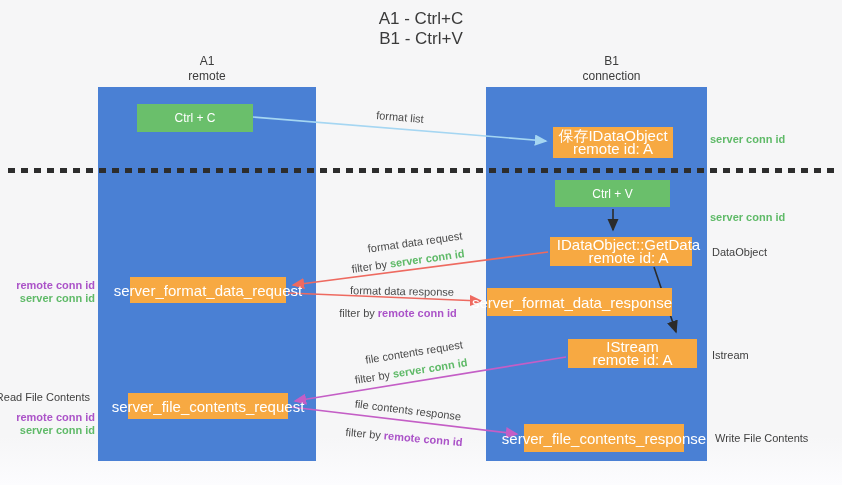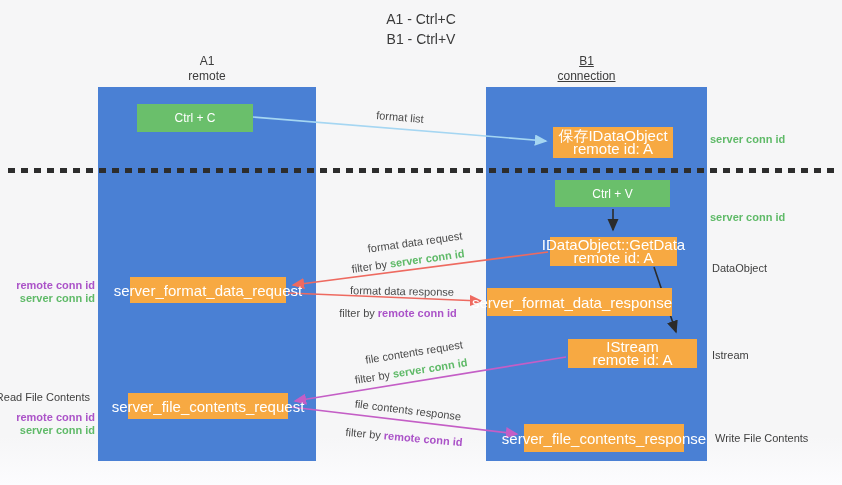--- a/index.html
+++ b/index.html
@@ -2,28 +2,28 @@
 <html><head>
 <meta charset="utf-8">
 <style>
   html,body{margin:0;padding:0;background:#f6f6f7;}
   .canvas{
     position:relative;width:842px;height:485px;overflow:hidden;
     background:linear-gradient(180deg,#f6f6f7 0%,#f6f6f7 90%,#fcfcfe 100%);
     font-family:"Liberation Sans",sans-serif;
   }
   .title{position:absolute;left:0;right:0;top:9px;text-align:center;
-    font-size:14px;color:#3a3a3a;line-height:20px;}
+    font-size:17px;color:#3a3a3a;line-height:20px;}
   .lane{position:absolute;top:87px;height:374px;background:#4a80d4;}
   .lane-a1{left:98px;width:218px;}
   .lane-b1{left:486px;width:221px;}
   .lane-header{position:absolute;top:54px;text-align:center;font-size:12px;
     color:#3c3c3c;line-height:15px;}
   .lh-a1{left:98px;width:218px;}
-  .lh-b1{left:476px;width:221px;text-decoration:underline;}
+  .lh-b1{left:501px;width:221px;}
   .divider{position:absolute;left:8px;top:168px;width:826px;height:5px;
     background:repeating-linear-gradient(90deg,#2d2d2d 0 7px,transparent 7px 13px);}
   .node{position:absolute;display:flex;flex-direction:column;align-items:center;
     justify-content:center;color:#fff;text-align:center;}
   .node.green{background:#6abf6b;font-size:12px;}
   .node.orange{background:#f7a942;font-size:15px;line-height:13px;}
   .node.orange.two{font-size:15px;line-height:12.5px;}
   .arrows{position:absolute;left:0;top:0;pointer-events:none;}
   .elabel{position:absolute;white-space:nowrap;font-size:11px;color:#4a4a4a;}
   .key-green{color:#5fba68;font-weight:bold;}
@@ -88,21 +88,21 @@
 
   <div class="node orange two" style="left:553px;top:127px;width:120px;height:31px;">
     <div>保存IDataObject</div>
     <div>remote id: A</div>
   </div>
 
   <div class="node green" style="left:555px;top:180px;width:115px;height:27px;">
     <div>Ctrl + V</div>
   </div>
 
-  <div class="node orange two" style="left:550px;top:237px;width:127px;height:29px;">
+  <div class="node orange two" style="left:550px;top:237px;width:127px;height:29px;padding-left:15px;">
     <div>IDataObject::GetData</div>
     <div>remote id: A</div>
   </div>
 
   <div class="node orange" style="left:130px;top:277px;width:156px;height:26px;">
     <div>server_format_data_request</div>
   </div>
 
   <div class="node orange" style="left:487px;top:288px;width:185px;height:28px;align-items:flex-end;">
     <div>server_format_data_response</div>
@@ -142,21 +142,21 @@
   </div>
 
   <div class="elabel" style="left:408px;top:410px;transform:translate(-50%,-50%) rotate(7deg);">file contents response</div>
   <div class="elabel" style="left:404px;top:437px;transform:translate(-50%,-50%) rotate(5deg);">
     <span>filter by</span>
     <span class="key-purple">remote conn id</span>
   </div>
 
   <div class="ann green" style="left:710px;top:133px;">server conn id</div>
   <div class="ann green" style="left:710px;top:211px;">server conn id</div>
-  <div class="ann plain" style="left:712px;top:246px;margin-top:16px;">DataObject</div>
+  <div class="ann plain" style="left:712px;top:246px;">DataObject</div>
   <div class="ann plain" style="left:712px;top:349px;">Istream</div>
   <div class="ann plain" style="left:715px;top:432px;">Write File Contents</div>
 
   <div class="ann purple r" style="right:747px;top:279px;">remote conn id</div>
   <div class="ann green r" style="right:747px;top:292px;">server conn id</div>
   <div class="ann plain r" style="right:752px;top:391px;">Read File Contents</div>
   <div class="ann purple r" style="right:747px;top:411px;">remote conn id</div>
   <div class="ann green r" style="right:747px;top:424px;">server conn id</div>
 
 </div>

